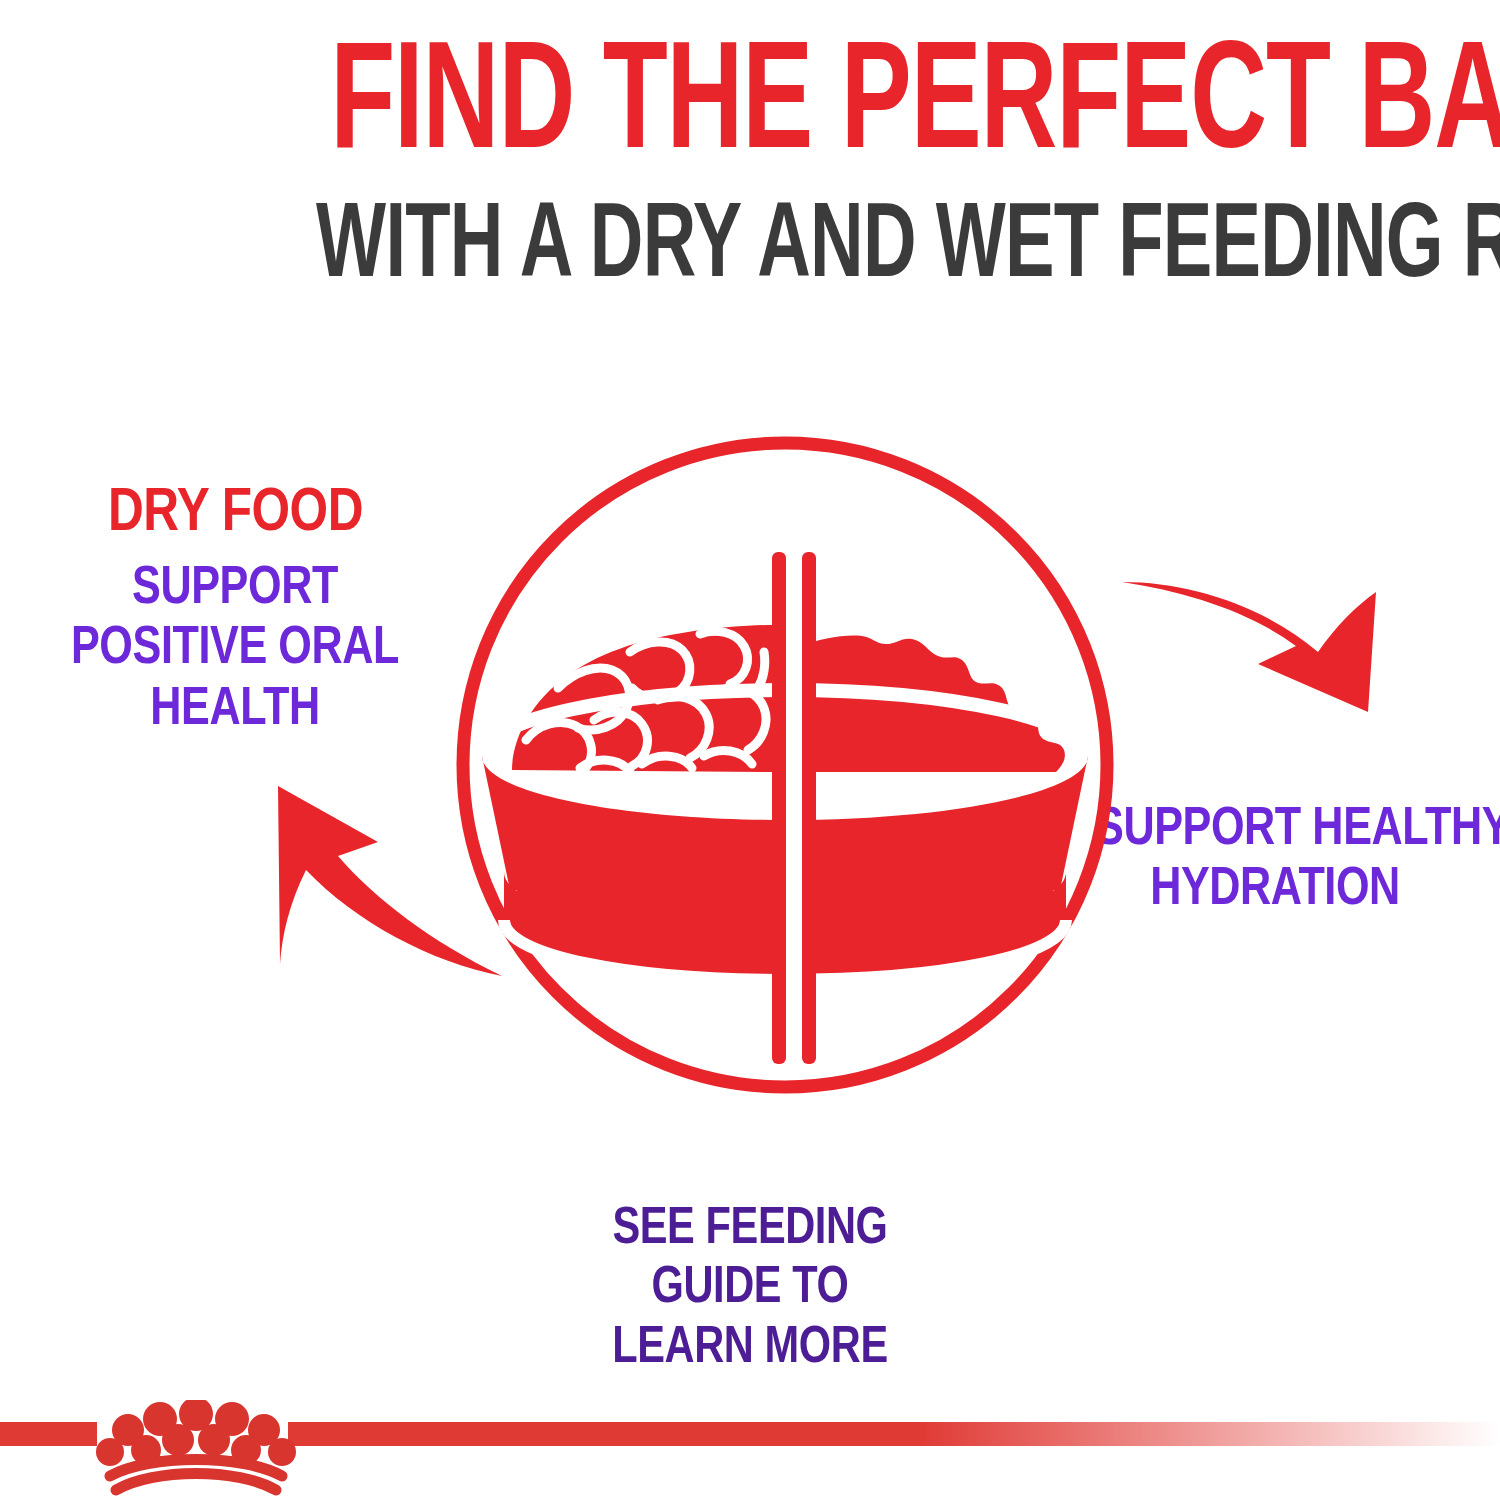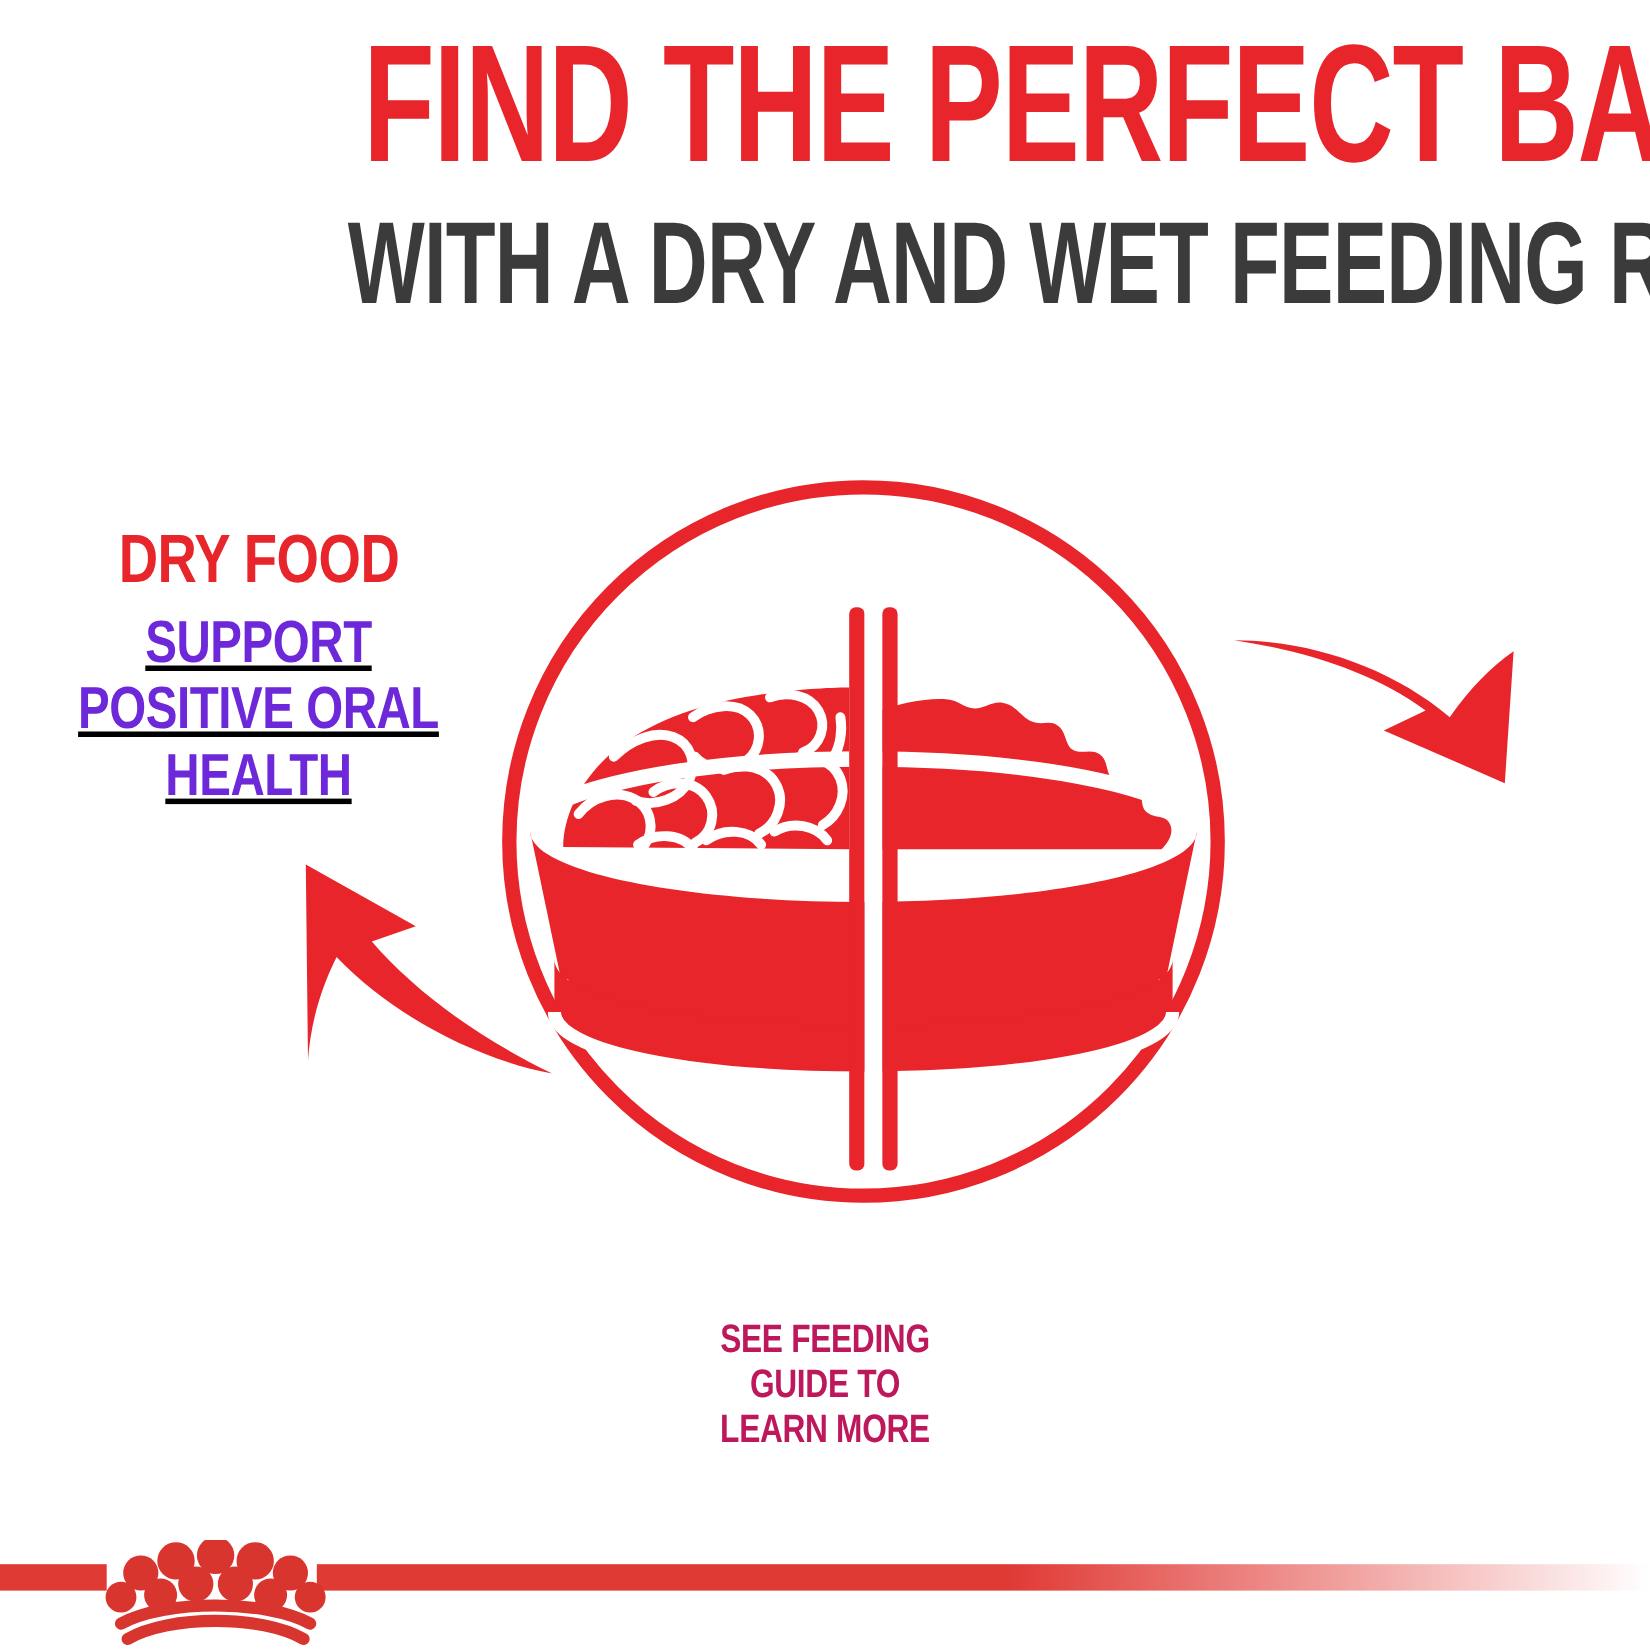--- a/index.html
+++ b/index.html
@@ -33,38 +33,38 @@
 
   #subhead {
     position:absolute; top:186px; left:0; width:1500px;
     text-align:center;
     color:#3B3B3B;
     font-size:106px; line-height:1.0;
   }
   #subhead .sq { display:inline-block; transform:scaleX(0.70); transform-origin:center; }
 
   
-  .side { position:absolute; text-align:center;text-decoration:underline; }
+  .side { position:absolute; text-align:center; }
   .side .head {
     color:#E8252B; font-size:62px; line-height:1.0; margin-bottom:14px;
   }
   .side .head .sq { display:inline-block; transform:scaleX(0.80); transform-origin:center; }
   .side .body {
     color:#6d28d9; font-size:54px; line-height:1.12;
   }
   .side .body .sq { display:block; transform:scaleX(0.80); transform-origin:center; }
 
   #dry-block  { left:20px;  top:478px; width:430px; }
   #wet-block  { left:1050px; top:795px; width:450px; }
 
   
   #caption {
     position:absolute; left:530px; top:1196px; width:440px;
-    text-align:center; color:#be185d;
-    font-size:36px; line-height:1.14;
+    text-align:center; color:#4c1d95;
+    font-size:52px; line-height:1.14;
   }
   #caption .sq { display:block; transform:scaleX(0.80); transform-origin:center; }
 
   
   #illo { position:absolute; left:160px; top:420px; width:1260px; height:700px; }
   #illo svg { display:block; width:100%; height:100%; }
 
   
   #footer { position:absolute; left:0; top:1400px; width:1500px; height:100px; }
   #footer svg { display:block; width:100%; height:100%; }
@@ -85,20 +85,24 @@
     <span class="sq">DRY FOOD</span>
   </div>
   <div class="body cond">
     <span class="sq">SUPPORT</span>
     <span class="sq">POSITIVE ORAL</span>
     <span class="sq">HEALTH</span>
   </div>
 </div>
 
 <div id="wet-block" class="side">
+  <div class="body cond">
+    <span class="sq">SUPPORT HEALTHY</span>
+    <span class="sq">HYDRATION</span>
+  </div>
 </div>
 
 <div id="caption" class="cond">
   <span class="sq">SEE FEEDING</span>
   <span class="sq">GUIDE TO</span>
   <span class="sq">LEARN MORE</span>
 </div>
 
 <div id="illo">
   <svg viewBox="0 0 1260 700" xmlns="http://www.w3.org/2000/svg">

